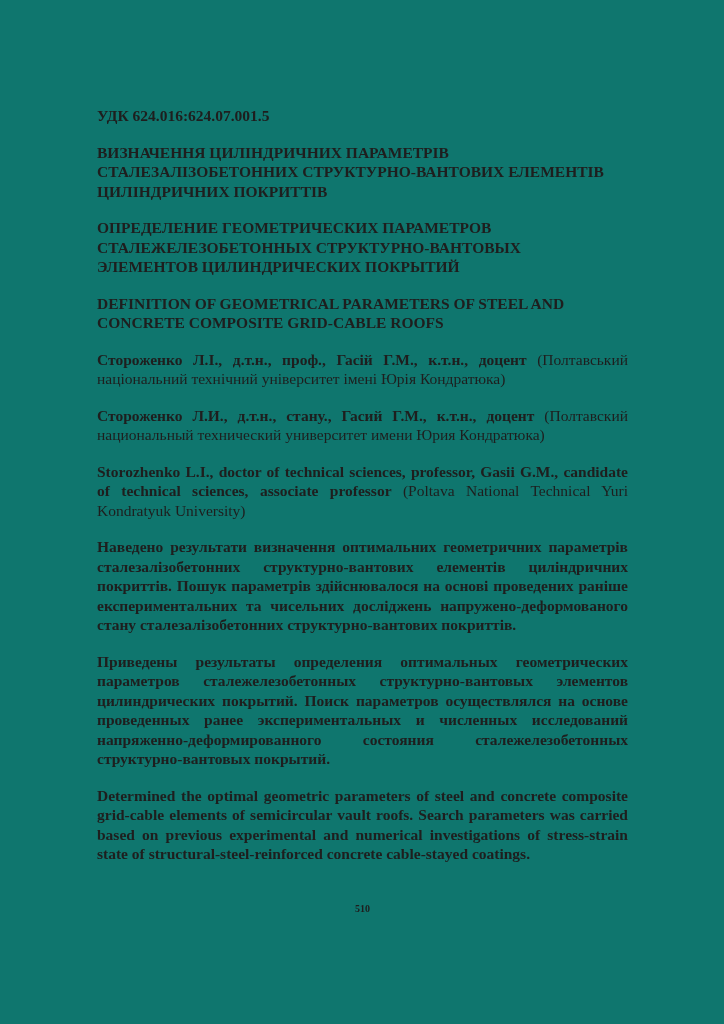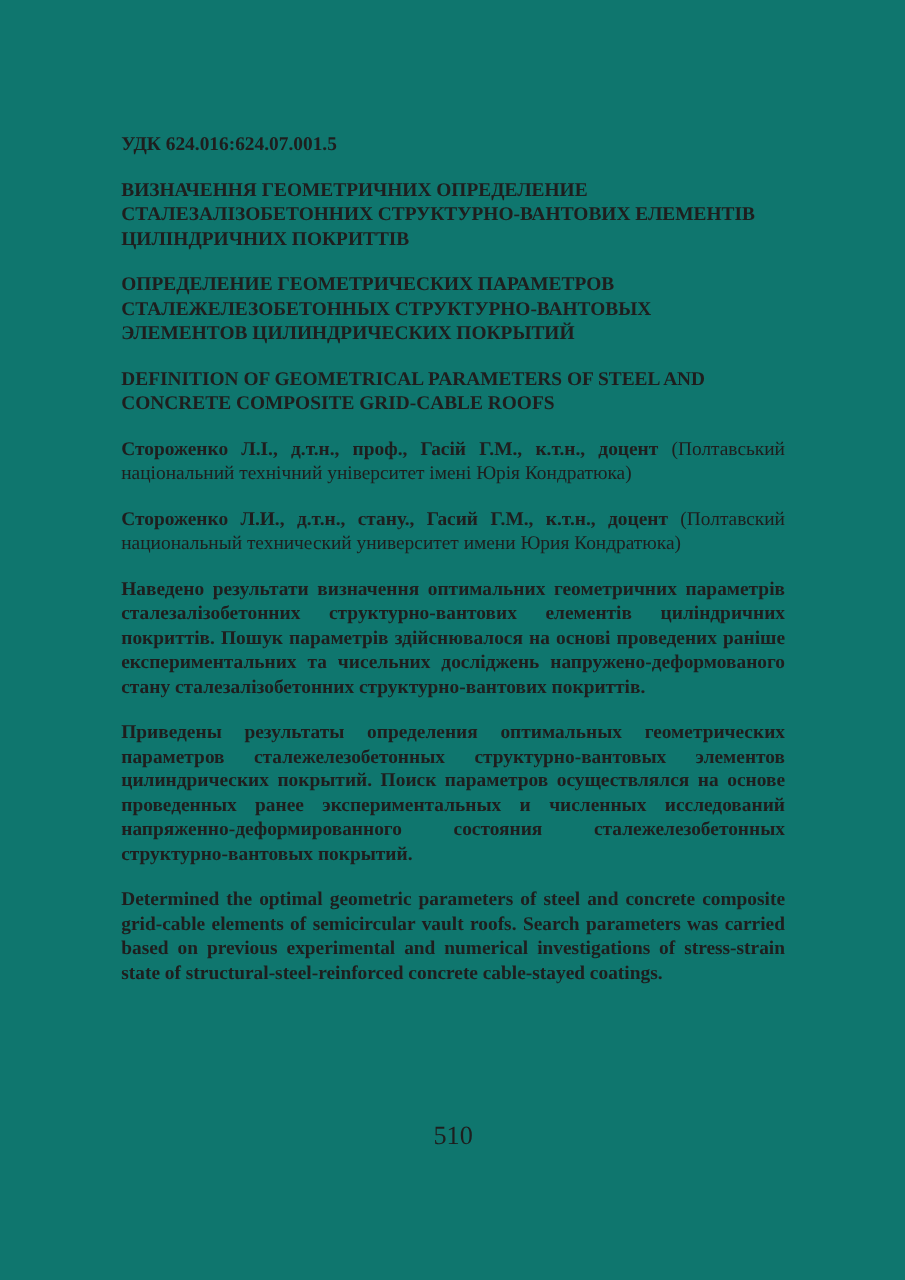--- a/index.html
+++ b/index.html
@@ -32,34 +32,35 @@
   }
   .bold { font-weight: bold; }
   .justify { text-align: justify; }
   .title-line { display: block; }
   .page-number {
     position: absolute;
     left: 97px;
     top: 899px;
     width: 531px;
     text-align: center;
-    font-size: 21px;
+    font-size: 10px;
     line-height: 19.5px;
+    font-weight: bold;
   }
 </style>
 </head>
 <body>
 
 <div class="page">
   <div class="content">
 
     <p class="block bold">УДК 624.016:624.07.001.5</p>
 
     <h1 class="block bold">
-      <span class="title-line">ВИЗНАЧЕННЯ ГЕОМЕТРИЧНИХ ОПРЕДЕЛЕНИЕ</span>
+      <span class="title-line">ВИЗНАЧЕННЯ ЦИЛІНДРИЧНИХ ПАРАМЕТРІВ</span>
       <span class="title-line">СТАЛЕЗАЛІЗОБЕТОННИХ СТРУКТУРНО-ВАНТОВИХ ЕЛЕМЕНТІВ</span>
       <span class="title-line">ЦИЛІНДРИЧНИХ ПОКРИТТІВ</span>
     </h1>
 
     <h1 class="block bold">
       <span class="title-line">ОПРЕДЕЛЕНИЕ ГЕОМЕТРИЧЕСКИХ ПАРАМЕТРОВ</span>
       <span class="title-line">СТАЛЕЖЕЛЕЗОБЕТОННЫХ СТРУКТУРНО-ВАНТОВЫХ</span>
       <span class="title-line">ЭЛЕМЕНТОВ ЦИЛИНДРИЧЕСКИХ ПОКРЫТИЙ</span>
     </h1>
 
@@ -69,20 +70,23 @@
     </h1>
 
     <p class="block justify">
       <span class="bold">Стороженко Л.І., д.т.н., проф., Гасій Г.М., к.т.н., доцент</span><span> (Полтавський національний технічний університет імені Юрія Кондратюка)</span>
     </p>
 
     <p class="block justify">
       <span class="bold">Стороженко Л.И., д.т.н., стану., Гасий Г.М., к.т.н., доцент</span><span> (Полтавский национальный технический университет имени Юрия Кондратюка)</span>
     </p>
 
+    <p class="block justify">
+      <span class="bold">Storozhenko L.I., doctor of technical sciences, professor, Gasii G.M., candidate of technical sciences, associate professor</span><span> (Poltava National Technical Yuri Kondratyuk University)</span>
+    </p>
 
     <p class="block bold justify">Наведено результати визначення оптимальних геометричних параметрів сталезалізобетонних структурно-вантових елементів циліндричних покриттів. Пошук параметрів здійснювалося на основі проведених раніше експериментальних та чисельних досліджень напружено-деформованого стану сталезалізобетонних структурно-вантових покриттів.</p>
 
     <p class="block bold justify">Приведены результаты определения оптимальных геометрических параметров сталежелезобетонных структурно-вантовых элементов цилиндрических покрытий. Поиск параметров осуществлялся на основе проведенных ранее экспериментальных и численных исследований напряженно-деформированного состояния сталежелезобетонных структурно-вантовых покрытий.</p>
 
     <p class="block bold justify">Determined the optimal geometric parameters of steel and concrete composite grid-cable elements of semicircular vault roofs. Search parameters was carried based on previous experimental and numerical investigations of stress-strain state of structural-steel-reinforced concrete cable-stayed coatings.</p>
 
   </div>
 
   <div class="page-number">510</div>

